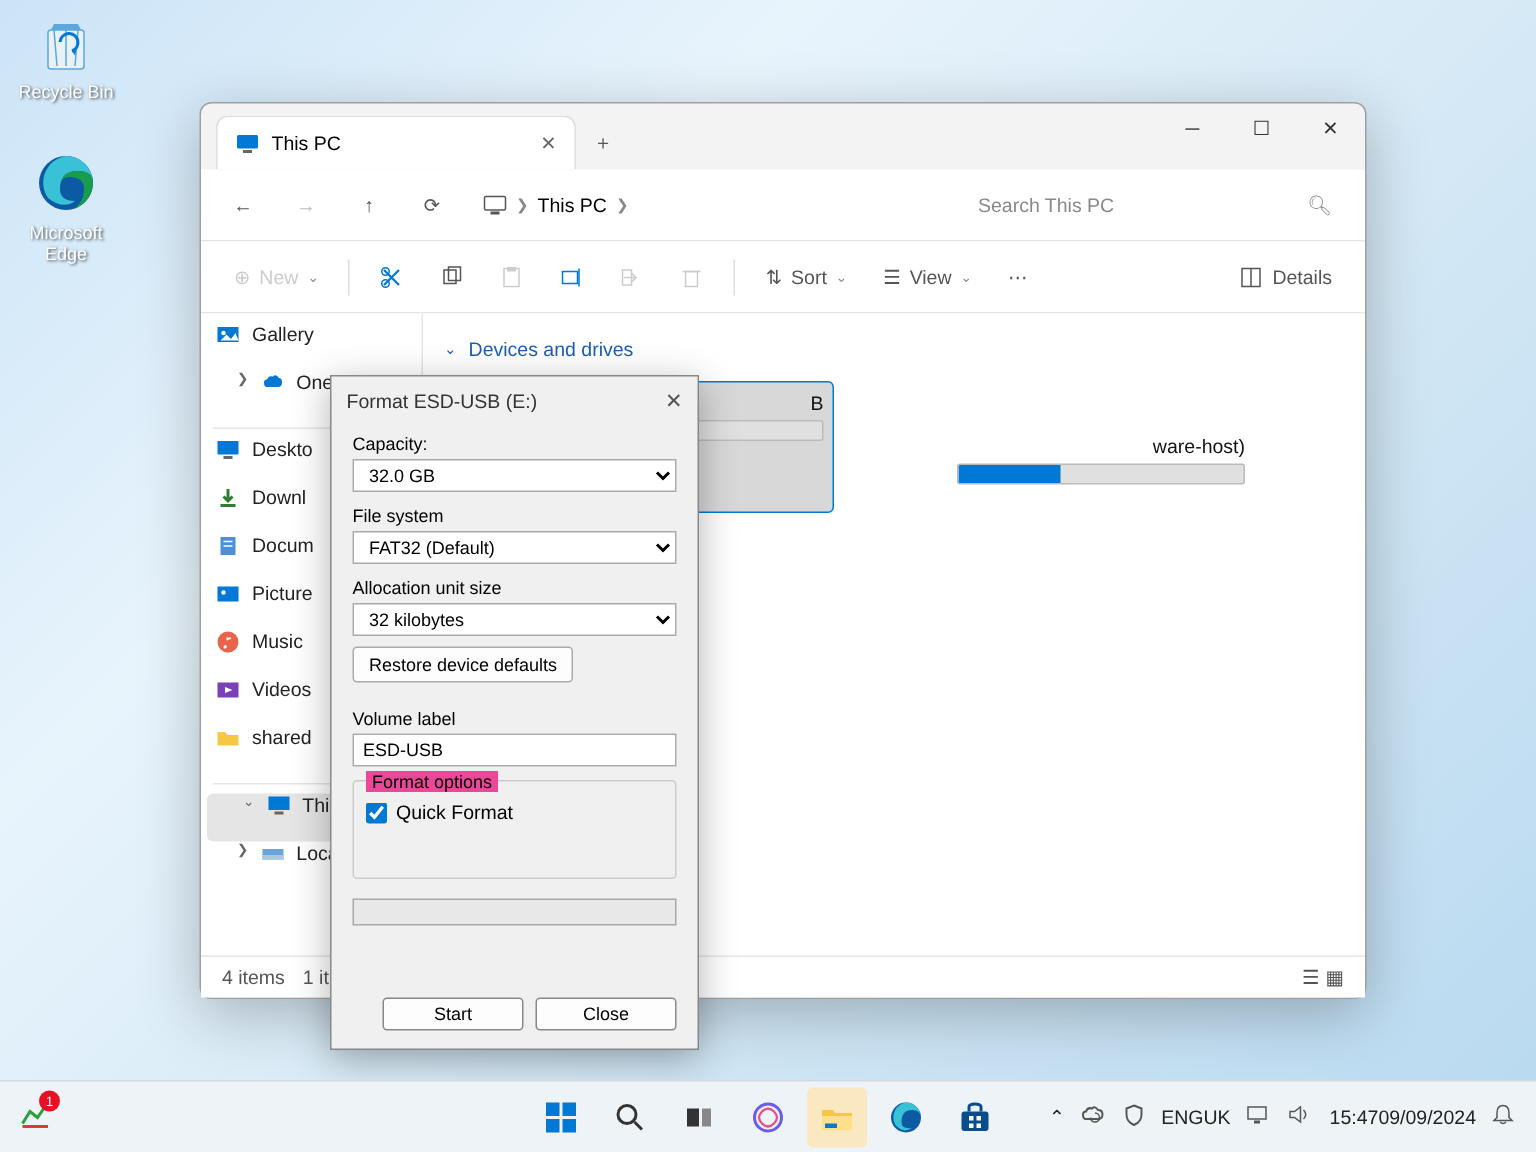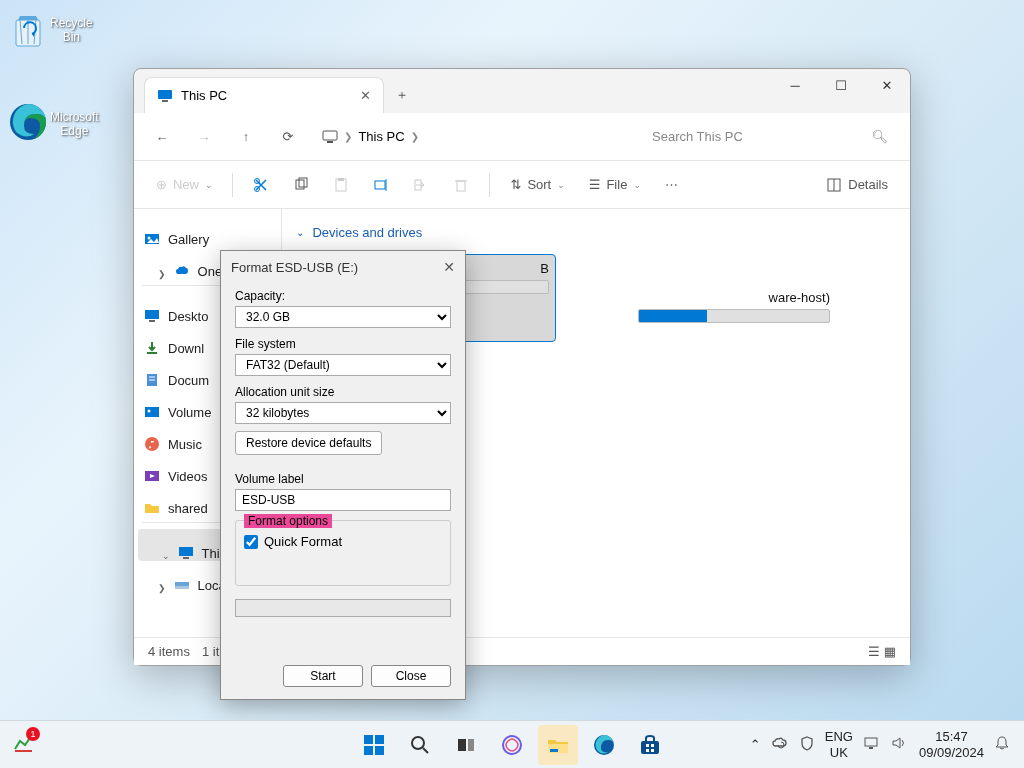--- a/index.html
+++ b/index.html
@@ -1,17 +1,17 @@
 <!DOCTYPE html>
 <html><head>
 <meta charset="utf-8">
 <style>
 *{margin:0;padding:0;box-sizing:border-box;font-family:'Segoe UI',sans-serif;font-size:13px}
 body{width:1024px;height:768px;overflow:hidden;background:linear-gradient(135deg,#cce4f7 0%,#e8f4fc 30%,#d4e8f5 60%,#b8d9f0 100%);position:relative}
-.desktop-icon{position:absolute;display:flex;flex-direction:row;align-items:center;width:76px;cursor:pointer}
+.desktop-icon{position:absolute;display:flex;flex-direction:column;align-items:center;width:76px;cursor:pointer}
 .desktop-icon .ic{width:44px;height:44px;display:flex;align-items:center;justify-content:center}
 .desktop-icon .lbl{color:#fff;font-size:12px;text-align:center;text-shadow:1px 1px 2px rgba(0,0,0,.7);margin-top:4px}
 .explorer{position:absolute;left:133px;top:68px;width:778px;height:598px;background:#f3f3f3;border:1px solid #a0a0a0;border-radius:8px;box-shadow:0 10px 40px rgba(0,0,0,.25);display:flex;flex-direction:column}
 .tabbar{height:44px;display:flex;align-items:flex-end;padding-left:10px;position:relative}
 .tab{background:#fff;height:36px;width:240px;border-radius:8px 8px 0 0;display:flex;align-items:center;padding:0 12px;gap:8px;border:1px solid #ddd;border-bottom:none}
 .tab .tabclose{margin-left:auto;color:#666}
 .newtab{width:36px;height:36px;display:flex;align-items:center;justify-content:center;color:#555}
 .winctrl{position:absolute;right:0;top:0;display:flex}
 .winctrl div{width:46px;height:32px;display:flex;align-items:center;justify-content:center;color:#333}
 .addrbar{height:48px;background:#fff;border-bottom:1px solid #e5e5e5;display:flex;align-items:center;padding:0 10px;gap:6px}
@@ -21,21 +21,21 @@
 .breadcrumb .sep{color:#888;font-size:10px}
 .searchbox{width:260px;height:32px;display:flex;align-items:center;padding:0 12px;gap:8px;color:#888;border-radius:4px}
 .searchbox .sicon{margin-left:auto}
 .toolbar{height:48px;background:#fff;border-bottom:1px solid #e5e5e5;display:flex;align-items:center;padding:0 12px;gap:4px}
 .tbtn{height:36px;padding:0 10px;display:flex;align-items:center;gap:6px;color:#555;border-radius:4px}
 .tbtn.dis{color:#ccc}
 .tbtn .chev{font-size:9px;color:#888}
 .tsep{width:1px;height:24px;background:#ddd;margin:0 6px}
 .body{flex:1;display:flex;background:#fff;overflow:hidden}
 .sidebar{width:148px;border-right:1px solid #e5e5e5;padding:6px 0;overflow:hidden}
-.sbitem{height:32px;display:flex;align-items:flex-end;padding:0 10px;gap:8px;font-size:13px;color:#222}
+.sbitem{height:32px;display:flex;align-items:flex-start;padding:0 10px;gap:8px;font-size:13px;color:#222}
 .sbitem.exp{padding-left:4px}
 .sbitem.exp::before{content:'';width:12px}
 .sbitem.sel{background:#e5e5e5;border-radius:4px;margin:0 4px}
 .sbitem .sic{width:16px;height:16px;flex-shrink:0}
 .sbsep{height:1px;background:#e5e5e5;margin:6px 8px}
 .content{flex:1;padding:10px 14px;position:relative}
 .section-hdr{display:flex;align-items:center;gap:8px;color:#1a5fb4;font-size:14px;padding:6px 0}
 .section-hdr .chv{font-size:10px}
 .drives{display:flex;gap:20px;flex-wrap:wrap;margin-top:8px}
 .drive{width:260px;display:flex;gap:10px;padding:6px;border-radius:4px}
@@ -53,26 +53,26 @@
 .dlg-body{flex:1;padding:0 14px;display:flex;flex-direction:column;gap:3px}
 .dlg-body label{font-size:12px;margin-top:6px}
 .dlg-body select,.dlg-body input[type=text]{height:22px;border:1px solid #aaa;background:#fff;padding:0 6px;font-size:12px}
 .dlg-body button{height:24px;border:1px solid #aaa;background:#fdfdfd;font-size:12px;padding:0 10px;border-radius:3px}
 .fieldset{border:1px solid #ccc;padding:8px;margin-top:6px;border-radius:3px}
 .fieldset .leg{font-size:12px;position:relative;top:-16px;background:#ec4899;padding:0 4px;display:inline-block}
 .fieldset .chk{display:flex;align-items:flex-end;gap:6px;margin-top:-10px;font-size:12px}
 .fieldset .chk input{width:14px;height:14px;accent-color:#0078d4}
 .progress{height:18px;border:1px solid #aaa;background:#e8e8e8;margin-top:10px}
 .dlg-btns{display:flex;gap:8px;justify-content:flex-end;padding:12px 14px}
-.dlg-btns button{width:80px;height:22px;border:1px solid #888;background:#fdfdfd;font-size:12px;border-radius:3px}
+.dlg-btns button{width:94px;height:22px;border:1px solid #888;background:#fdfdfd;font-size:12px;border-radius:3px}
 .taskbar{position:absolute;bottom:0;left:0;right:0;height:48px;background:#eef3f7;border-top:1px solid #d0d8e0;display:flex;align-items:center}
 .tb-center{position:absolute;left:50%;transform:translateX(-50%);display:flex;gap:6px}
 .tb-center .tbi{width:40px;height:40px;display:flex;align-items:center;justify-content:center;border-radius:4px}
 .tb-right{margin-left:auto;display:flex;align-items:center;gap:10px;padding-right:14px;font-size:12px;color:#222}
-.tb-right .col{display:flex;flex-direction:column;align-items:center;line-height:1.2;font-size:11px}
+.tb-right .col{display:flex;flex-direction:row;align-items:center;line-height:1.2;font-size:11px}
 .tb-left{padding-left:12px}
 .badge{position:relative}
 .badge::after{content:'1';position:absolute;top:-4px;right:-4px;background:#e81123;color:#fff;font-size:9px;width:14px;height:14px;border-radius:50%;display:flex;align-items:center;justify-content:center}
 </style>
 </head>
 <body>
 
 <div class="desktop-icon" style="left:6px;top:6px">
   <div class="ic">
     <svg width="44" height="44" viewBox="0 0 44 44">
@@ -169,21 +169,21 @@
         </svg>
       </div>
     <div class="tbtn dis">
         <svg width="16" height="16">
           <rect x="4" y="4" width="8" height="10" fill="none" stroke="#ccc"></rect>
           <line x1="2" y1="4" x2="14" y2="4" stroke="#ccc"></line>
         </svg>
       </div>
     <div class="tsep"></div>
     <div class="tbtn">⇅ <span>Sort</span> <span class="chev">⌄</span></div>
-    <div class="tbtn">☰ <span>File</span> <span class="chev">⌄</span></div>
+    <div class="tbtn">☰ <span>View</span> <span class="chev">⌄</span></div>
     <div class="tbtn">⋯</div>
     <div style="flex:1"></div>
     <div class="tbtn">
         <svg width="16" height="16">
           <rect x="2" y="2" width="12" height="12" fill="none" stroke="#555"></rect>
           <line x1="8" y1="2" x2="8" y2="14" stroke="#555"></line>
         </svg> 
         <span>Details</span>
       </div>
   </div>
@@ -226,21 +226,21 @@
               <line x1="5" y1="5" x2="11" y2="5" stroke="#fff"></line>
               <line x1="5" y1="8" x2="11" y2="8" stroke="#fff"></line>
             </svg></span>
           <span>Docum</span>
         </div>
       <div class="sbitem">
           <span class="sic"><svg width="16" height="16">
               <rect x="1" y="3" width="14" height="10" fill="#0078d4"></rect>
               <circle cx="5" cy="7" r="1.5" fill="#fff"></circle>
             </svg></span>
-          <span>Volume</span>
+          <span>Picture</span>
         </div>
       <div class="sbitem">
           <span class="sic"><svg width="16" height="16">
               <circle cx="8" cy="8" r="7" fill="#e8644a"></circle>
               <path d="M7 5 L7 10 Q5 10 5 11.5 Q5 13 7 12 L7 7 L10 6 L10 5 Z" fill="#fff"></path>
             </svg></span>
           <span>Music</span>
         </div>
       <div class="sbitem">
           <span class="sic"><svg width="16" height="16">

